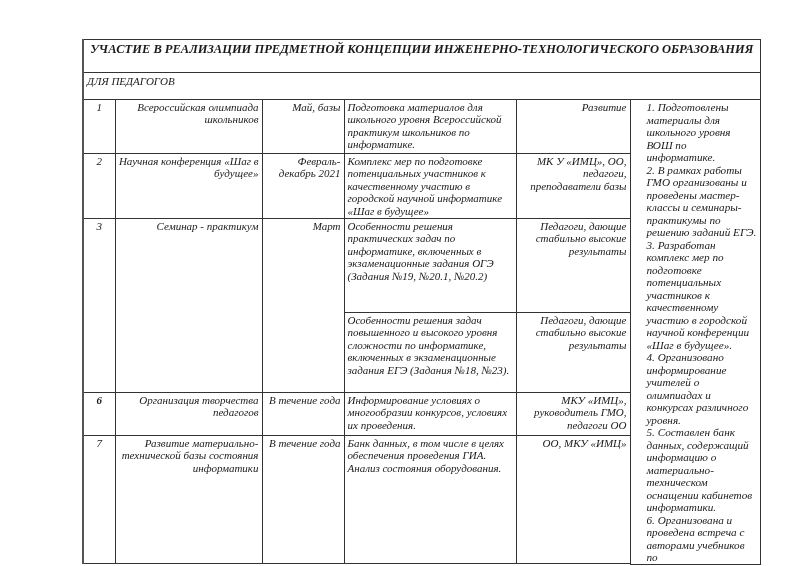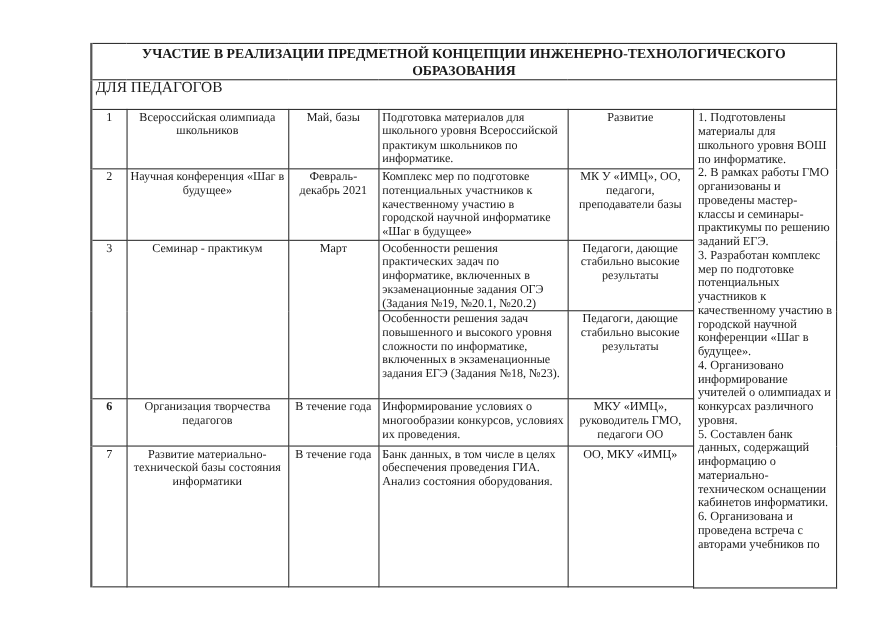--- a/index.html
+++ b/index.html
@@ -1,29 +1,29 @@
 <!DOCTYPE html>
 <html><head>
 <meta charset="utf-8">
 <style>
   html, body { margin: 0; padding: 0; background: #ffffff; }
   body { width: 800px; height: 566px; position: relative; overflow: hidden;
          font-family: "Liberation Serif", "DejaVu Serif", serif; color: #1a1a1a; }
-  .page { position: absolute; left: 82px; top: 39px; width: 677px; }
+  .page { position: absolute; left: 82px; top: 39px; width: 677px; font-style: italic; }
   table { border-collapse: collapse; width: 677px; table-layout: fixed; }
   td { border: 1px solid #333; vertical-align: top; font-size: 11px; line-height: 12.4px;
        padding: 1px 3px 0 3px; overflow: hidden; }
   .outer-left { border-left: 2px solid #555; }
   .title-cell { text-align: center; font-weight: bold; font-size: 12.5px; line-height: 15px;
                 height: 30px; padding-top: 2px; }
-  .section-cell { height: 24px; font-size: 14px; padding-top: 2px; }
-  .c { text-align: center; }
+  .section-cell { height: 24px; font-size: 11px; padding-top: 2px; }
+  .c { text-align: right; }
   .num { text-align: center; }
   .num-bold { font-weight: bold; }
-  .res { padding-left: 4px; }
+  .res { padding-left: 16px; }
 </style>
 </head>
 <body>
 
 <div class="page">
   <table>
     <colgroup>
       <col style="width:32px">
       <col style="width:147px">
       <col style="width:82px">

